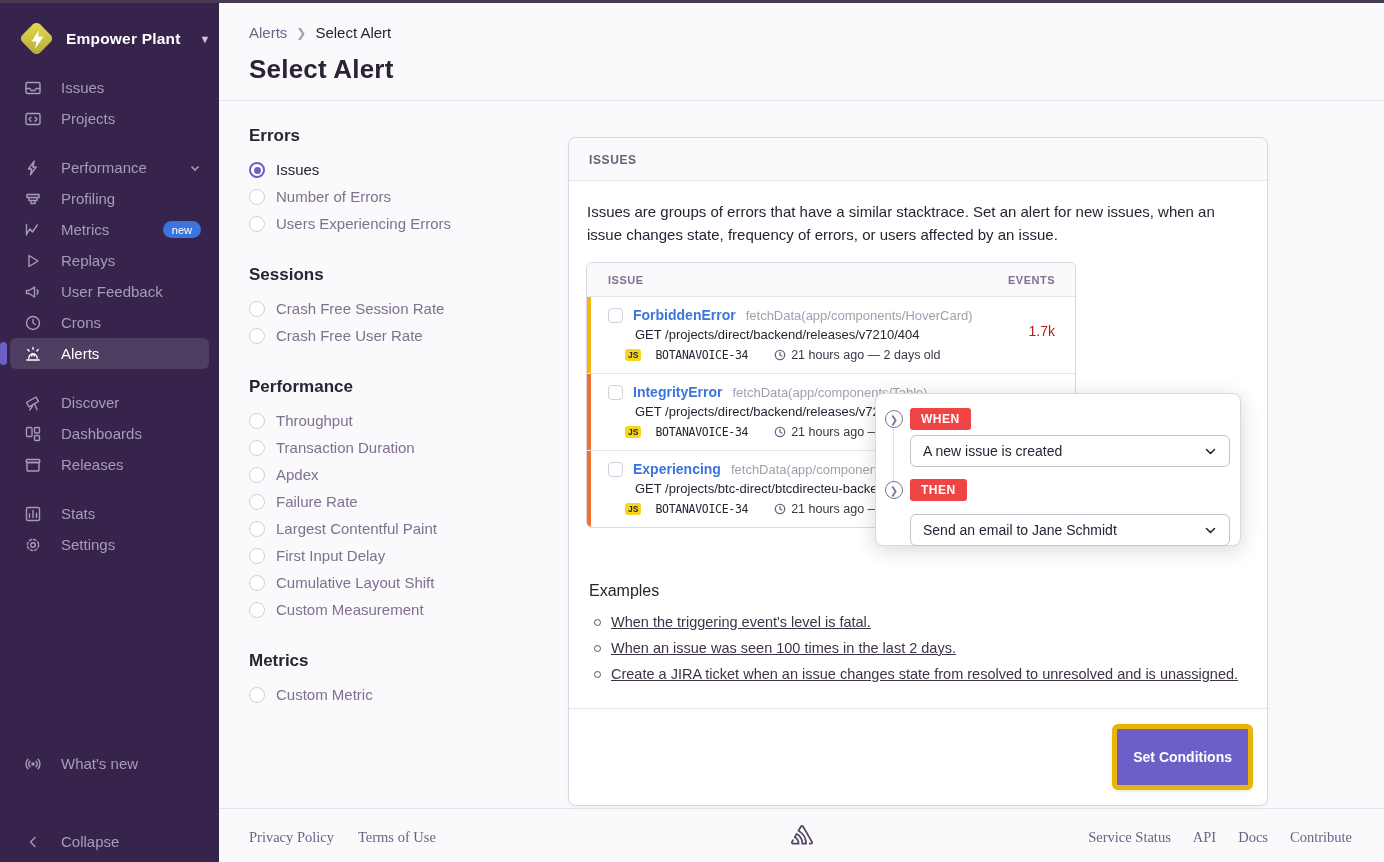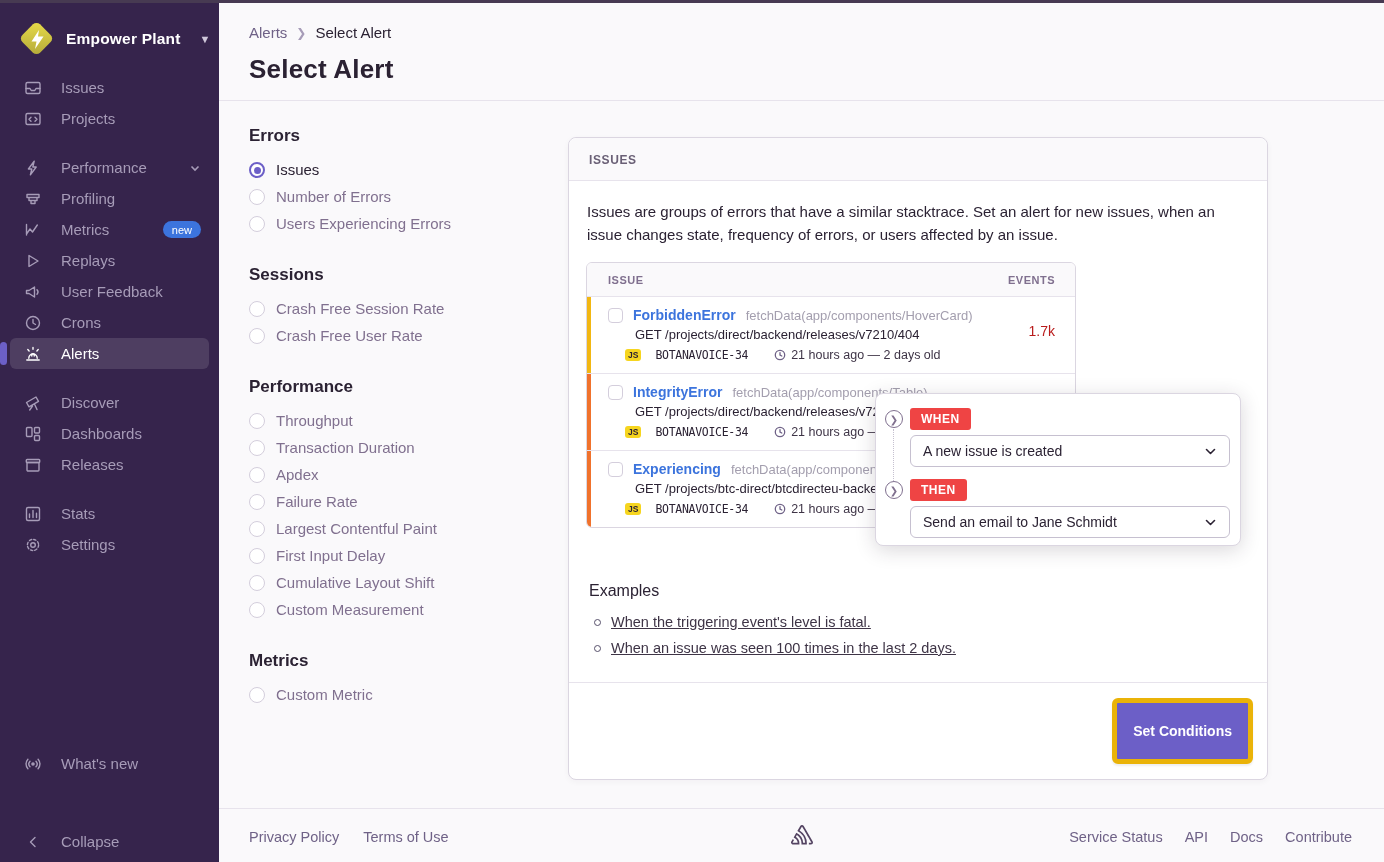--- a/index.html
+++ b/index.html
@@ -80,28 +80,28 @@
   .btn-primary { background:#6c5fc7; color:#fff; border:5px solid #eab308; border-radius:6px; font-size:14px; font-weight:bold; padding:20px 16px; cursor:pointer; font-family:"Liberation Sans", sans-serif; box-shadow:0 2px 2px rgba(43,34,51,.08); }
 
   
   .popup { position:absolute; left:656px; top:393px; width:366px; height:153px; background:#fff; border:1px solid #dbd6e1; border-radius:8px; box-shadow:0 4px 20px rgba(43,34,51,.18); z-index:20; }
   .rail-line { position:absolute; left:17px; top:35px; height:52px; border-left:1px dotted #c5c0cf; }
   .rail-circle { position:absolute; left:9px; width:18px; height:18px; border:1.5px solid #80708f; border-radius:50%; color:#80708f; font-size:10px; display:flex; align-items:center; justify-content:center; background:#fff; }
   .rc1 { top:16px; } .rc2 { top:87px; }
   .cond-badge { position:absolute; left:34px; background:#ef4444; color:#fff; font-size:12px; font-weight:bold; letter-spacing:.5px; padding:4px 11px; border-radius:3px; }
   .cb1 { top:14px; } .cb2 { top:85px; }
   .cond-select { position:absolute; left:34px; width:320px; height:32px; border:1px solid #c6c0d0; border-radius:6px; background:#fff; display:flex; align-items:center; padding:0 12px; font-size:14px; color:#2b2233; cursor:pointer; }
-  .cs1 { top:41px; } .cs2 { top:112px; }
+  .cs1 { top:41px; } .cs2 { top:120px; }
   .cond-select svg { margin-left:auto; width:13px; height:13px; stroke:#2b2233; fill:none; stroke-width:1.6; stroke-linecap:round; stroke-linejoin:round; }
 
   
   .footer { position:absolute; left:0; top:808px; width:100%; height:54px; border-top:1px solid #e7e3ec; }
   .foot-left { position:absolute; left:30px; top:20px; display:flex; gap:24px; }
   .foot-right { position:absolute; right:32px; top:20px; display:flex; gap:22px; }
-  .foot-link { font-size:14.5px; color:#6f6287; cursor:pointer; }
+  .foot-link { font-size:14.5px; color:#6f6287; cursor:pointer;font-family:Liberation Serif, serif; }
   .foot-logo { position:absolute; left:50%; top:16px; transform:translateX(-50%); }
 </style>
 </head>
 <body>
 
 <div class="top-strip"></div>
 
 <div class="sidebar">
   <div class="org-row">
     <span class="org-logo">
@@ -404,20 +404,21 @@
             <span>21 hours ago — 2 days old</span>
           </span>
         </div>
       </div>
     </div>
 
     <div class="examples">
       <h4>Examples</h4>
       <div class="ex-item">When the triggering event's level is fatal.</div>
       <div class="ex-item">When an issue was seen 100 times in the last 2 days.</div>
+      <div class="ex-item">Create a JIRA ticket when an issue changes state from resolved to unresolved and is unassigned.</div>
     </div>
 
     <div class="panel-foot">
       <button class="btn-primary">Set Conditions</button>
     </div>
   </div>
 
   <div class="popup">
     <span class="rail-line"></span>
     <span class="rail-circle rc1">❯</span>

